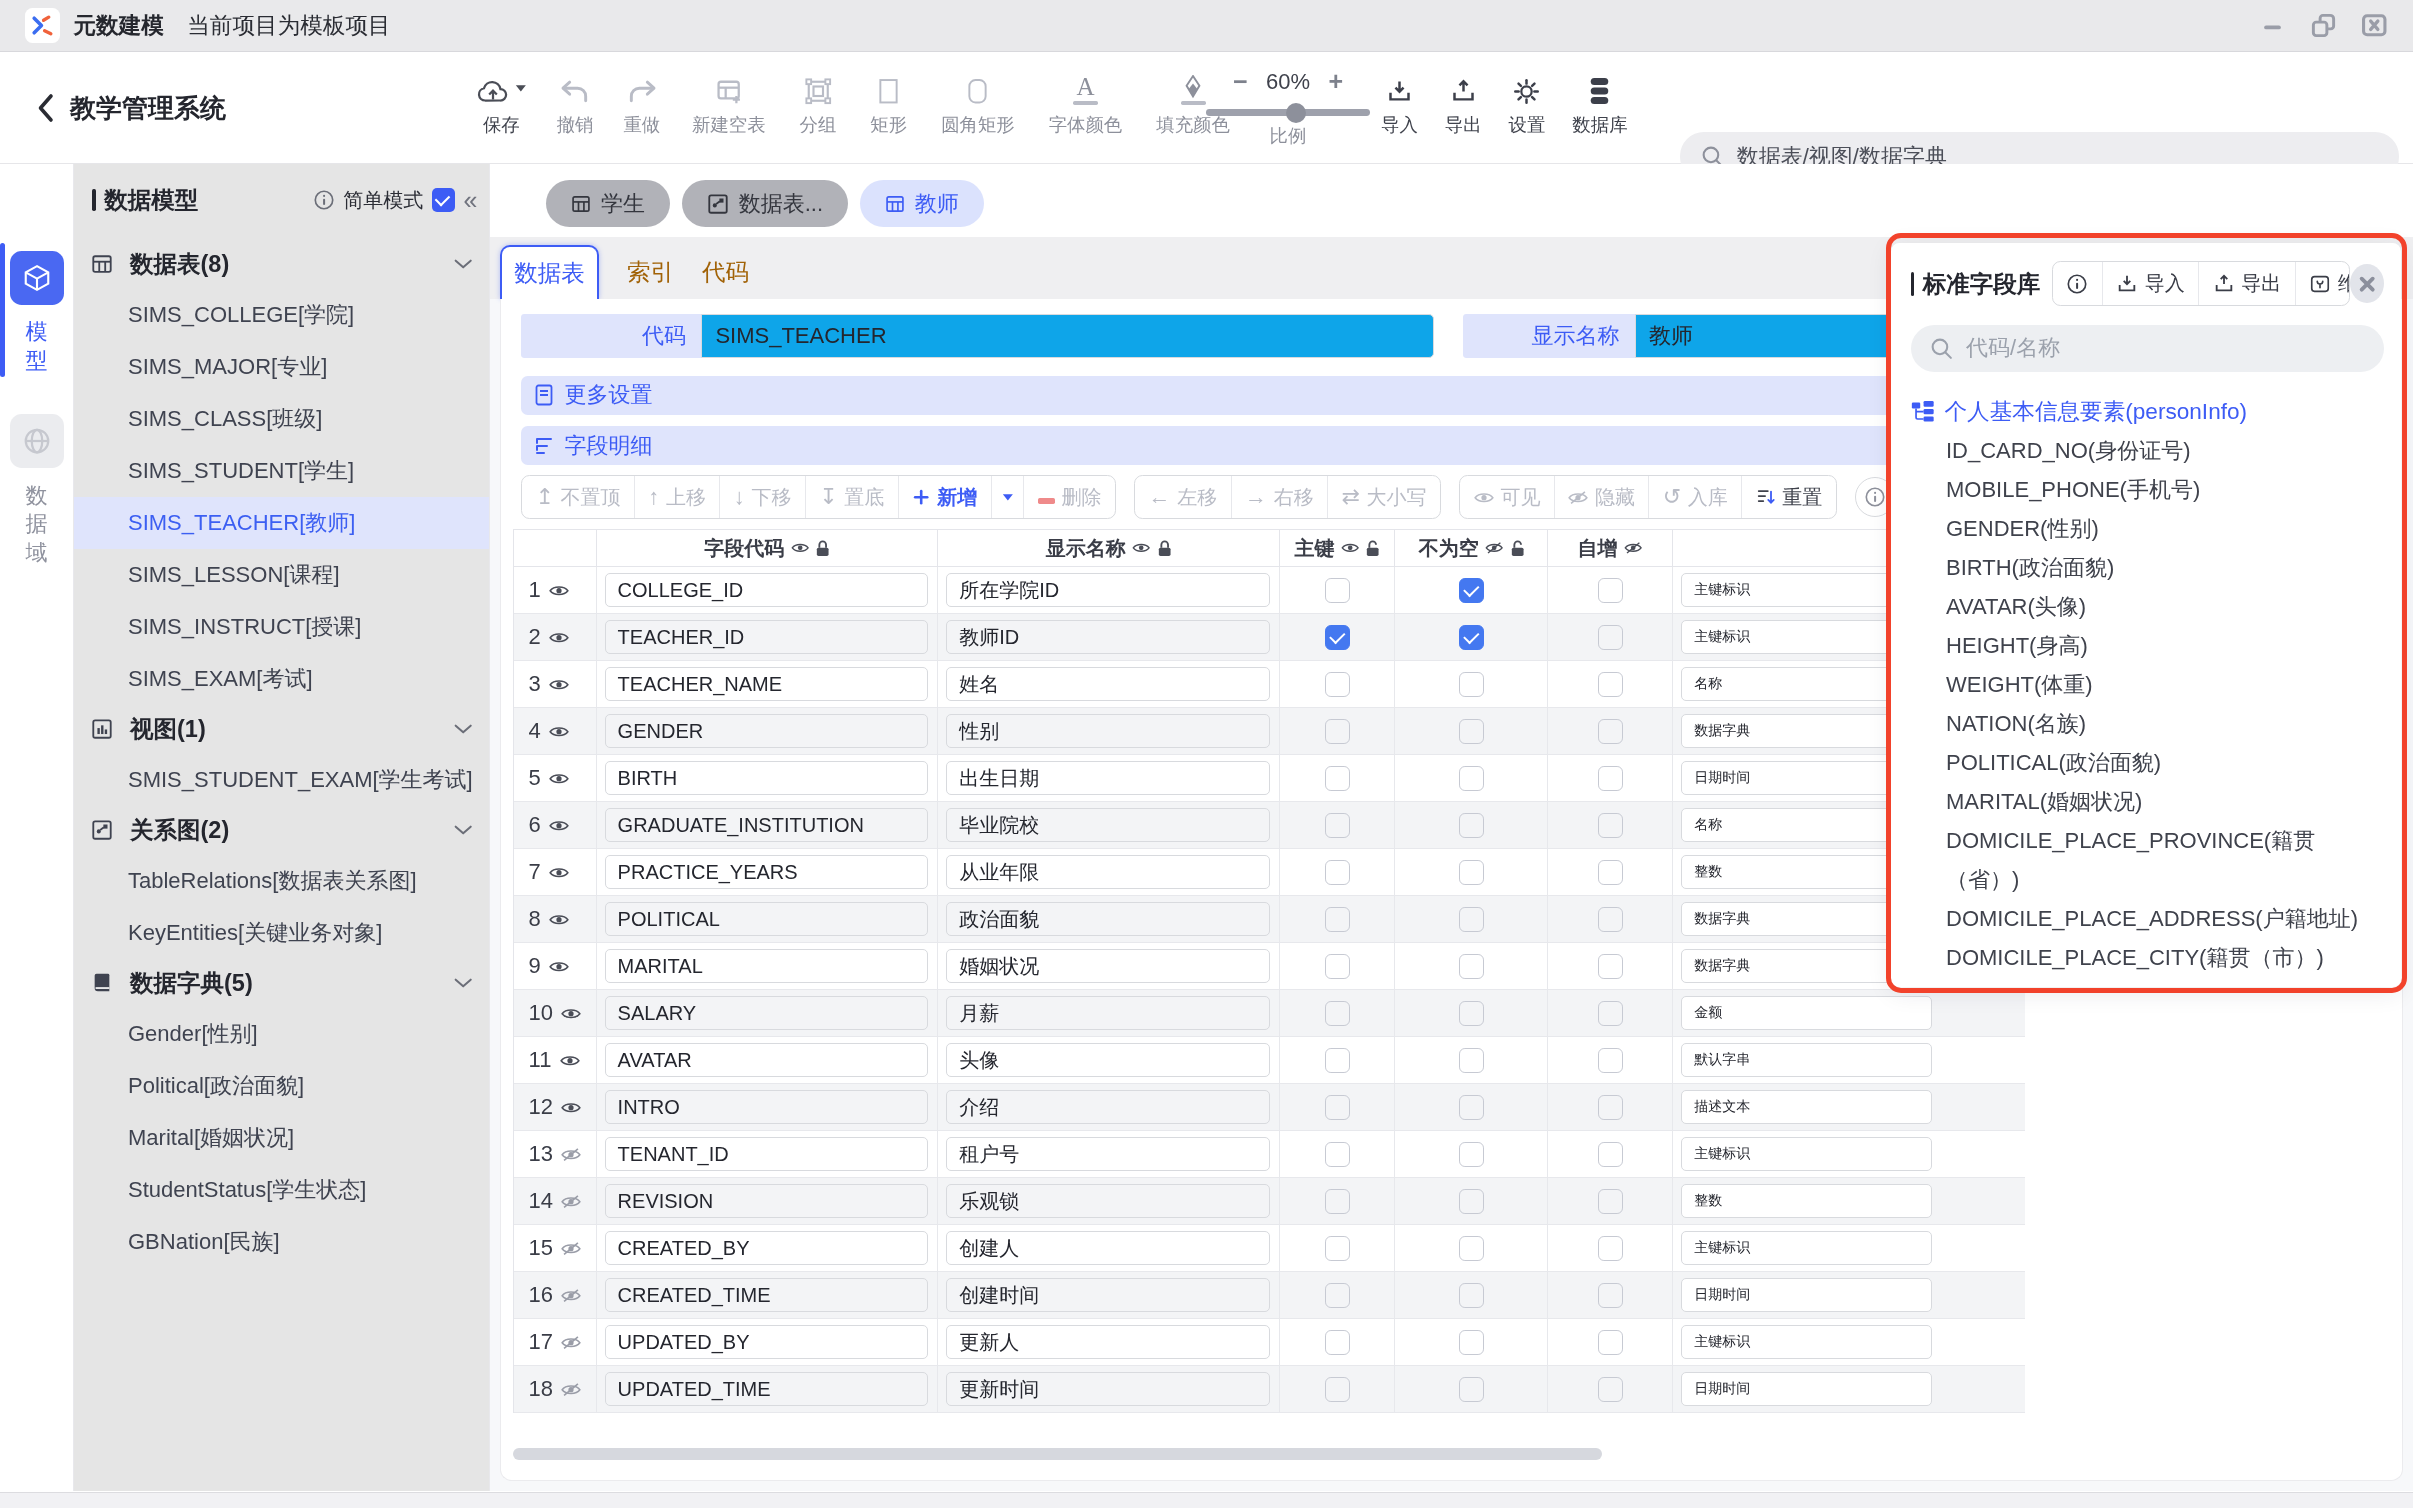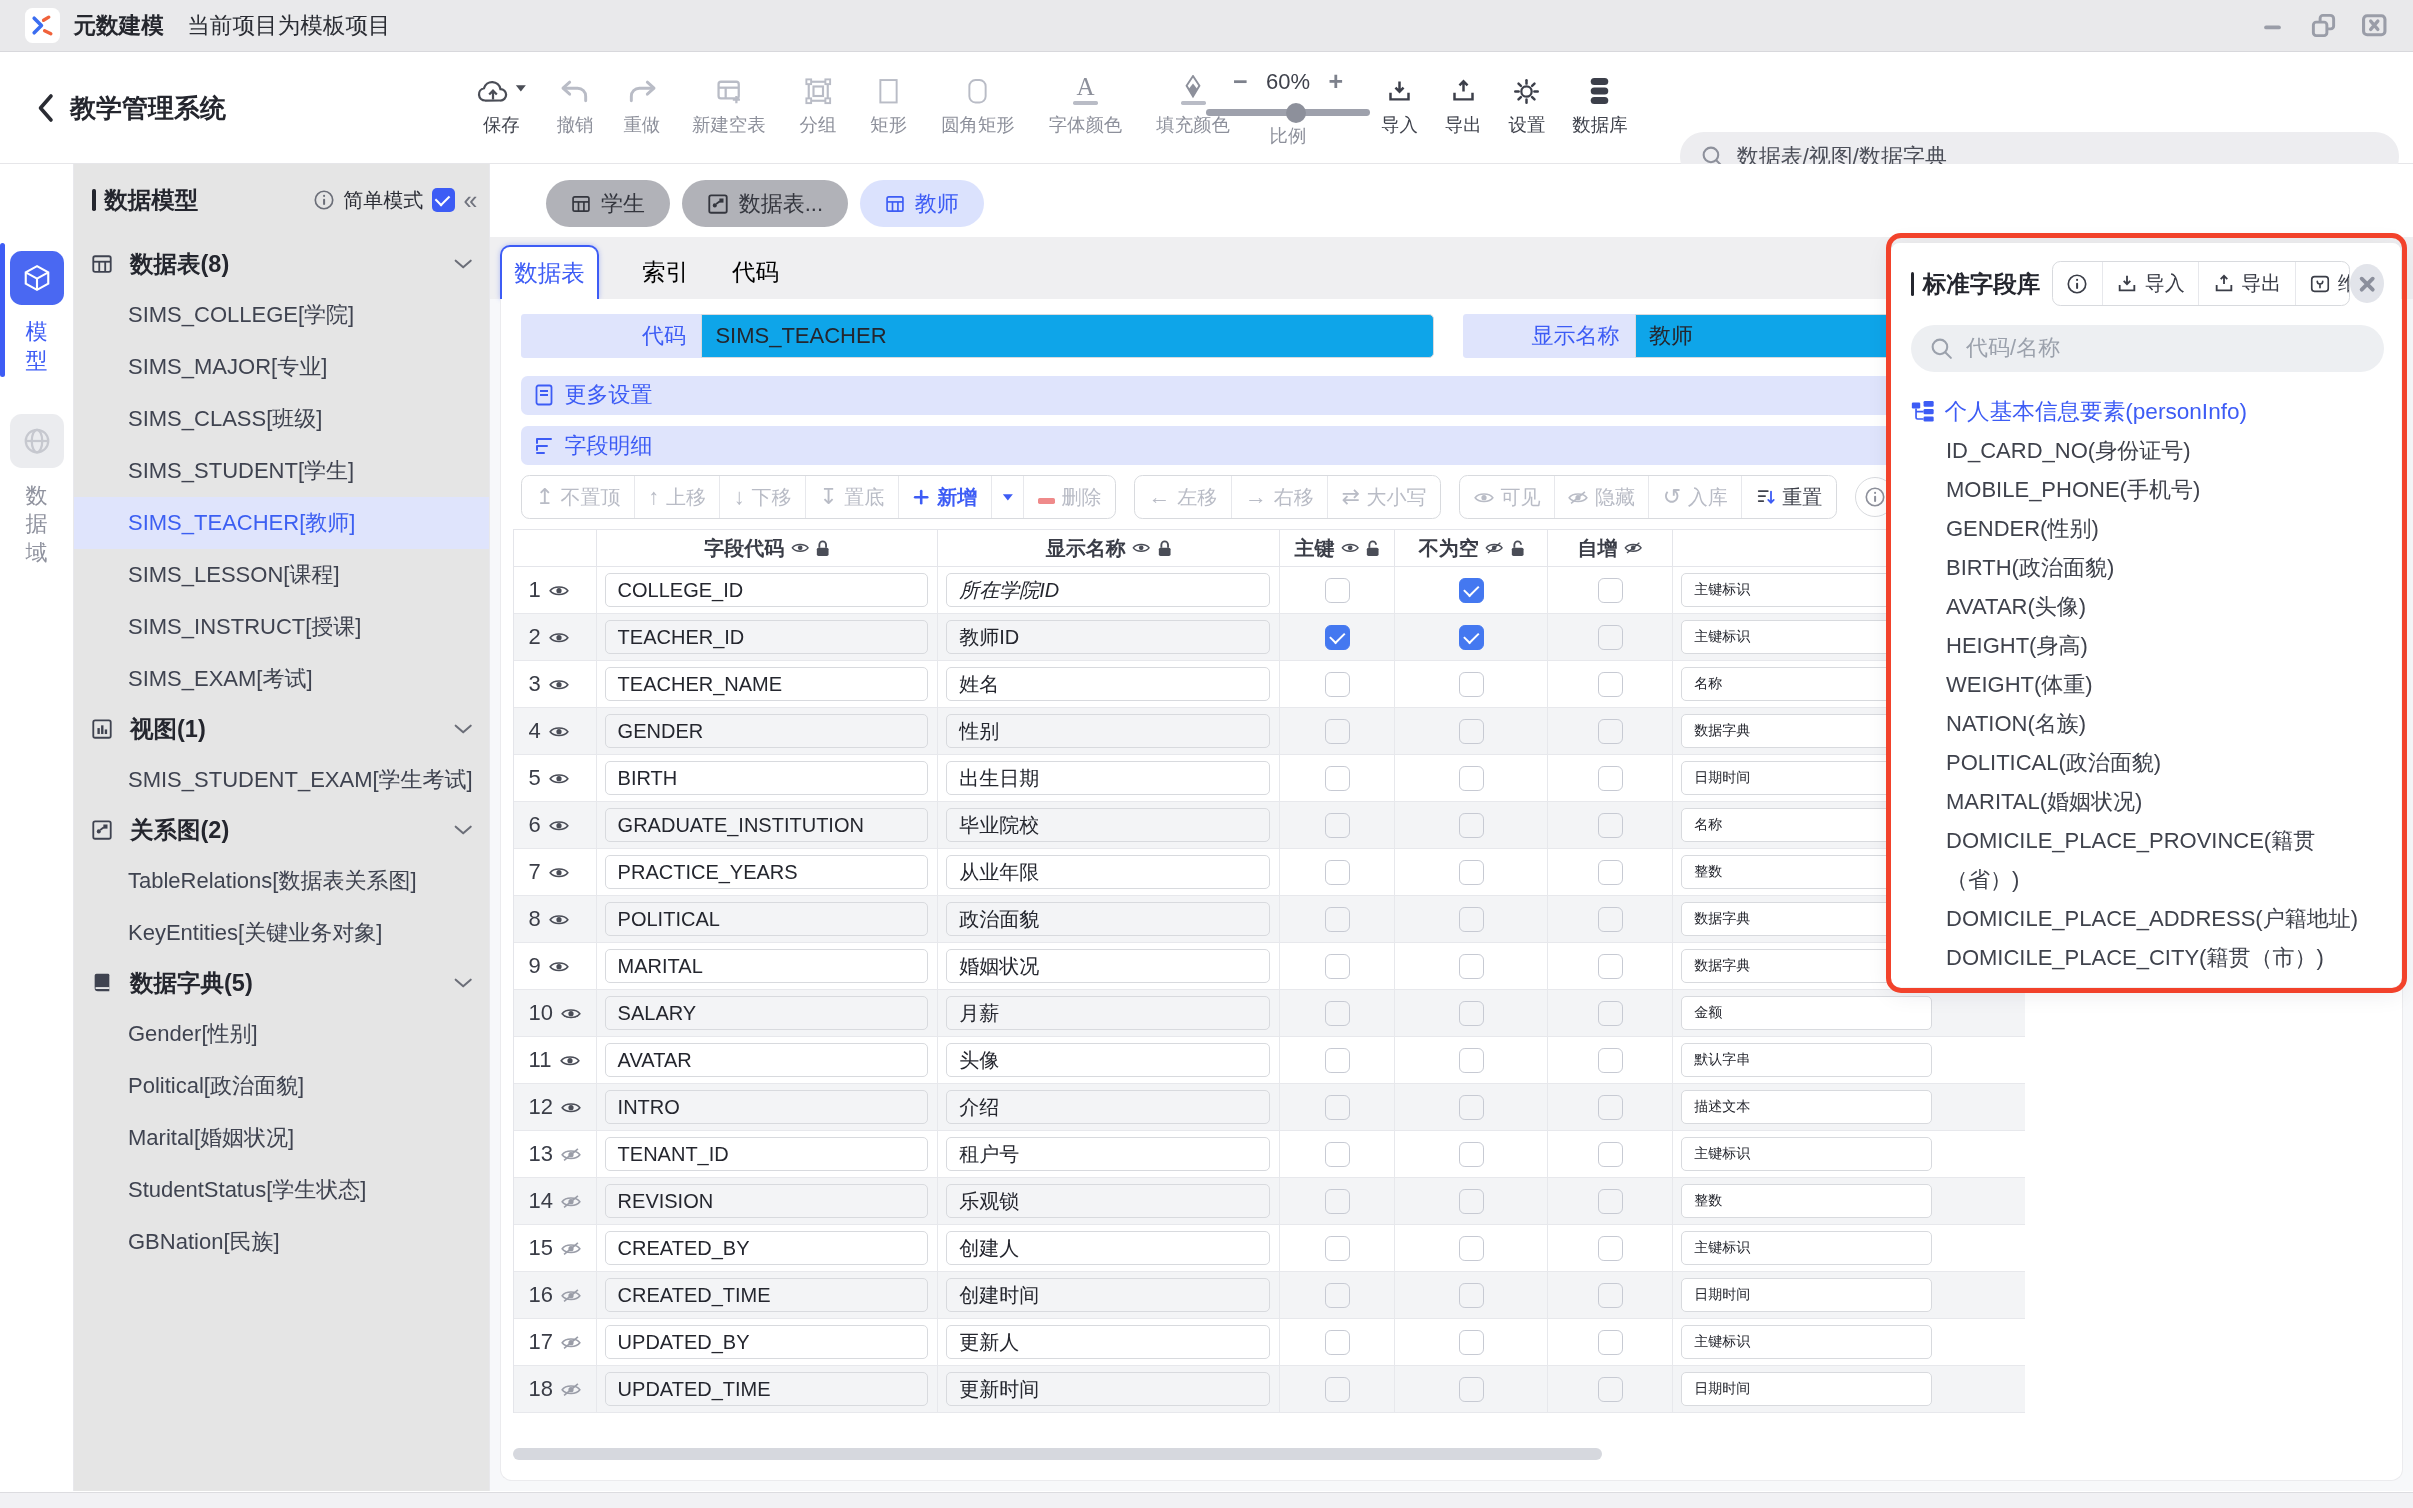--- a/index.html
+++ b/index.html
@@ -67,21 +67,21 @@
   .leaf.selected { background:#dfe4fc; color:#3c5ff2; }
 
   
   .content { position:absolute; left:490px; top:164px; width:1923px; height:1327px; background:#f7f8fa; }
   .pills { padding:6.7px 0 0 56px; display:flex; gap:11.7px; background:#fff; height:73px; align-items:center; }
   .pill { height:47px; border-radius:23.5px; display:flex; align-items:center; gap:10px; padding:0 25px; font-size:22px; }
   .pill.inactive { background:#b1b2b8; color:#34363e; }
   .pill.active { background:#dbe2fd; color:#3d5cf5; }
   .tabstrip { height:62px; background:#efeff1; display:flex; align-items:flex-end; padding-left:10px; }
   .tab-active { width:99px; height:54px; background:#fff; border:2.5px solid #3d5cf5; border-bottom:none; border-radius:10px 10px 0 0; display:flex; align-items:center; justify-content:center; font-size:23.5px; color:#3d5cf5; box-shadow:0 0 5px rgba(61,92,245,.35); }
-  .tab-plain { height:54px; display:flex; align-items:center; font-size:23.5px; color:#000000; margin-left:43px; }
+  .tab-plain { height:54px; display:flex; align-items:center; font-size:23.5px; color:#a16207; margin-left:28px; }
   .card { position:relative; margin:0 10px 0 10px; background:#fff; height:1182px; border:0.8px solid #ebebee; border-top:none; border-radius:0 0 11.7px 11.7px; padding:15px 0 0 20px; overflow:hidden; }
 
   .formrow { display:flex; align-items:center; height:44px; }
   .fchip { height:44px; background:#dfe4fc; color:#3d5cf5; font-size:22px; display:flex; align-items:center; justify-content:flex-end; padding:0 15px; border-radius:3.4px 0 0 3.4px; }
   .chip-code { width:180px; }
   .chip-name { width:172px; }
   .finput { height:44px; border:0.8px solid #d8dade; border-radius:0 5px 5px 0; font-size:22px; color:#24262e; padding:0 13.4px; outline:none; background:#0ea5e9; font-family:inherit; }
   .in-code { width:733px; }
   .in-name { width:758px; }
   .gap-form { width:28.5px; }
@@ -740,21 +740,21 @@
                 <span>
                   <svg width="20" height="13.4" viewBox="0 0 26 17">
                     <path d="M1.5 8.5C6 2 20 2 24.5 8.5C20 15 6 15 1.5 8.5Z" fill="none" stroke="#4a4d57" stroke-width="2"></path>
                     <circle cx="13" cy="8.5" r="3.4" fill="#4a4d57"></circle>
                   </svg>
                 </span>
               </div>
               <div class="fcell" style="width: 342px;">
                 <div class="cellbox">COLLEGE_ID</div>
               </div>
-              <div class="fcell" style="width: 342px; font-style: italic;">
+              <div class="fcell" style="width: 342px;">
                 <div class="cellbox">所在学院ID</div>
               </div>
               <div class="fcell" style="width: 116px;">
                 <div class="cbwrap">
                   <span class="cb"></span>
                 </div>
               </div>
               <div class="fcell" style="width: 153px;">
                 <div class="cbwrap">
                   <span class="cb checked"></span>

